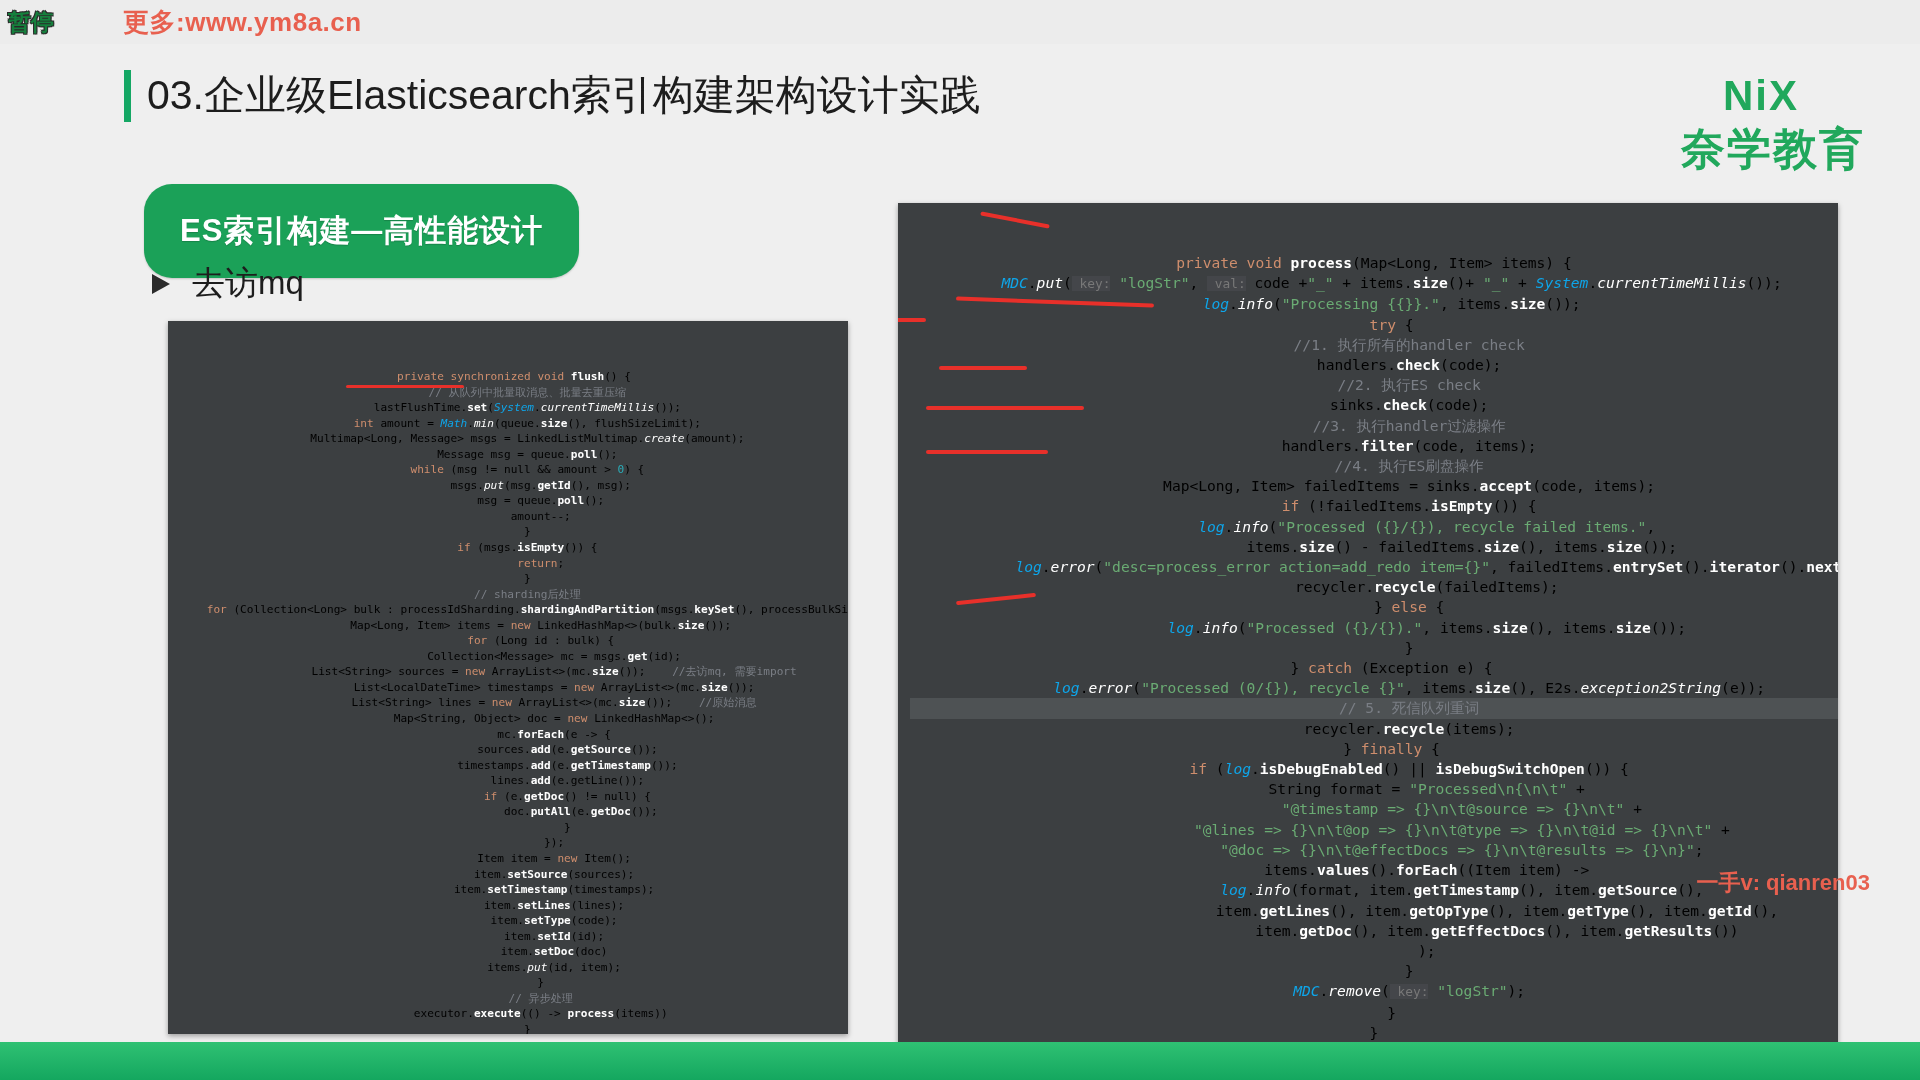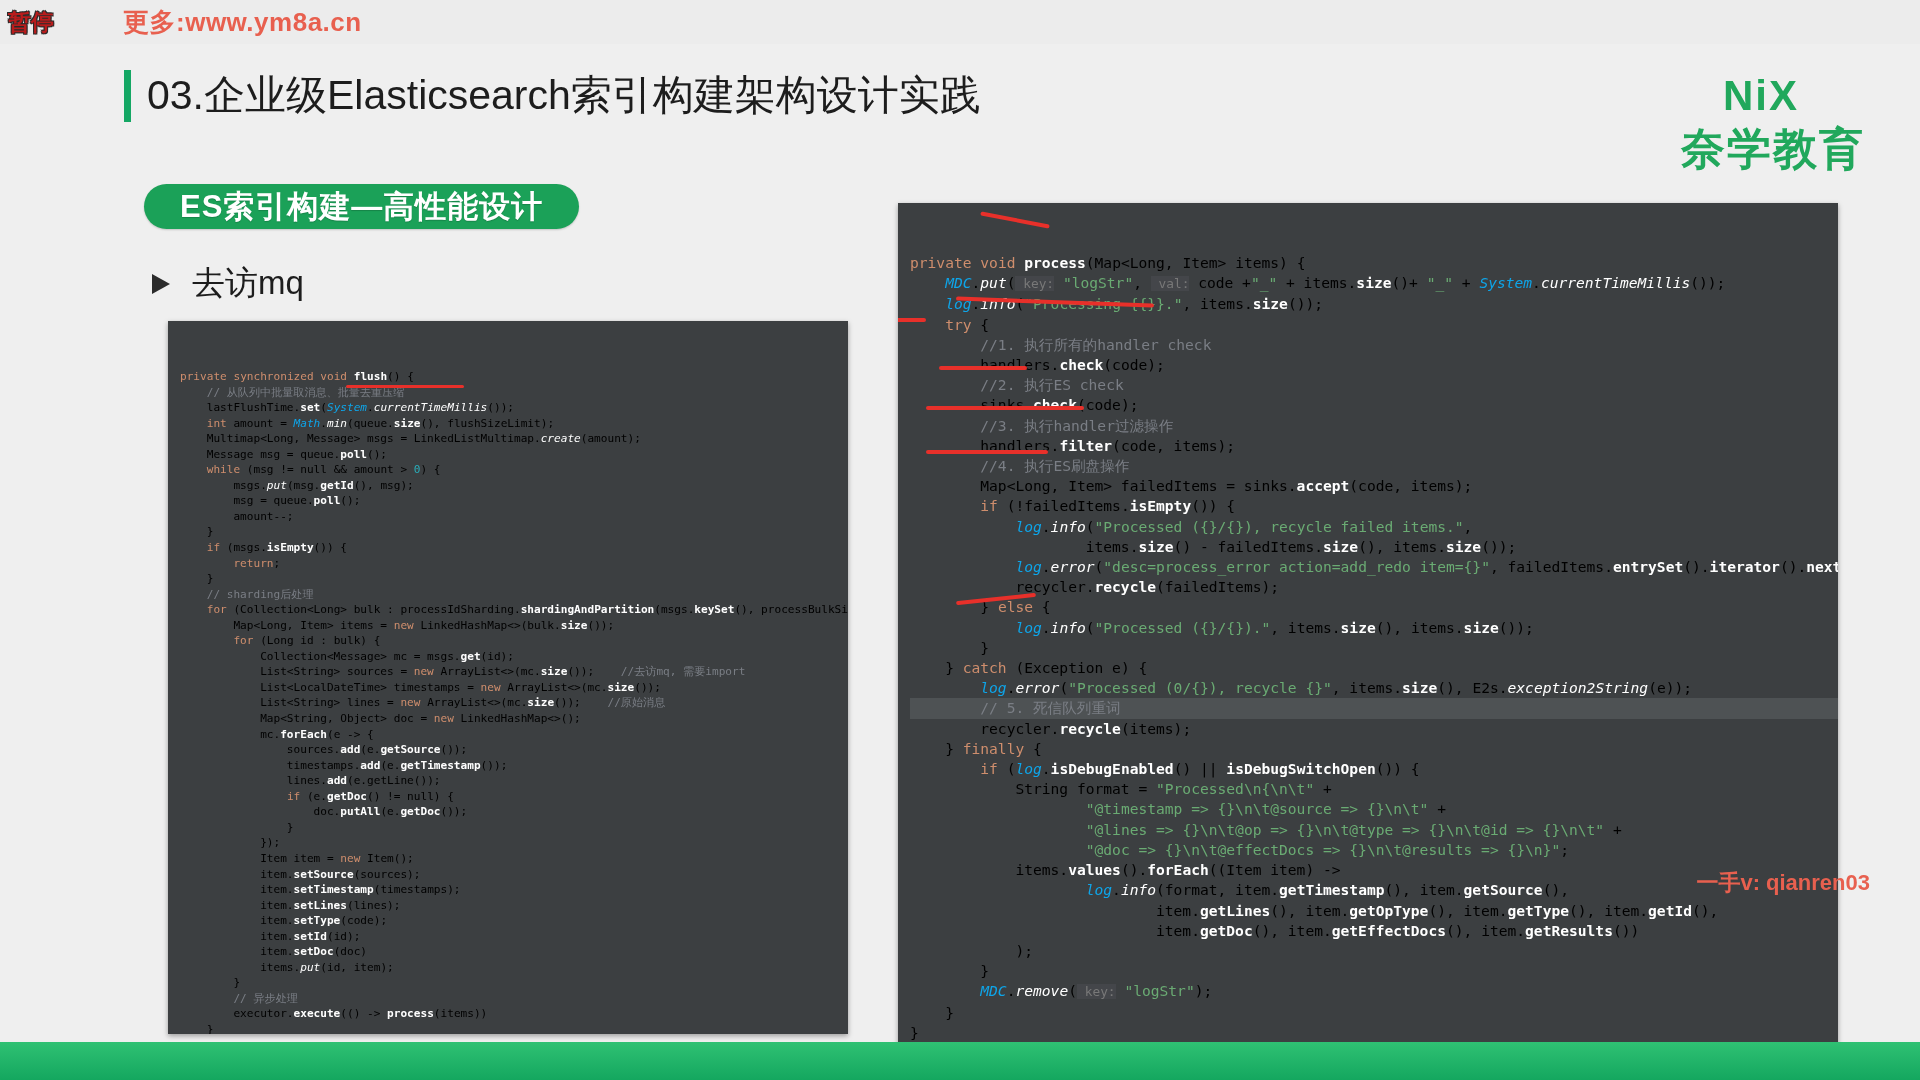--- a/index.html
+++ b/index.html
@@ -7,42 +7,42 @@
     width:1920px;height:1080px;
     background:#efefef;
     font-family:"Liberation Sans","DejaVu Sans",sans-serif;
     overflow:hidden;position:relative;
   }
 
   
   #topbar{position:absolute;left:0;top:0;width:1920px;height:44px;background:#ececec;}
   #pause-badge{
     position:absolute;left:8px;top:7px;
-    font-size:23px;font-weight:bold;color:#b91c1c;
+    font-size:23px;font-weight:bold;color:#15803d;
     text-shadow:-1px -1px 0 #2b2b2b,1px -1px 0 #2b2b2b,-1px 1px 0 #2b2b2b,1px 1px 0 #2b2b2b;
     letter-spacing:0px;
   }
   #top-watermark{
     position:absolute;left:123px;top:5px;
     font-size:26px;color:#e8604f;font-weight:600;letter-spacing:0.5px;
   }
 
   
   #slide-title-wrap{position:absolute;left:124px;top:68px;display:flex;align-items:center;}
   #title-bar{width:7px;height:52px;background:#14a764;margin-right:16px;}
   #slide-title{font-size:41px;color:#1d1d1d;letter-spacing:0px;white-space:nowrap;}
 
   #brand{position:absolute;right:55px;top:72px;display:flex;align-items:center;color:#21a85c;flex-direction:column;}
   #brand-mark{font-size:42px;font-weight:bold;letter-spacing:2px;}
   #brand-name{font-size:44px;font-weight:bold;margin-left:24px;letter-spacing:2px;}
 
   
   #section-pill{
     position:absolute;left:144px;top:184px;
-    height:45px;padding:0 36px;border-radius:28px;
+    height:70px;padding:12px 36px;border-radius:28px;
     background:#1ba158;display:flex;align-items:center;justify-content:center;
     box-shadow:0 1px 2px rgba(0,0,0,.18);
   }
   #section-pill-label{
     color:#ffffff;font-size:31px;font-weight:bold;letter-spacing:1px;
     text-shadow:0 1px 1px rgba(0,0,0,.18);
   }
 
   
   #bullet-row{position:absolute;left:152px;top:261px;display:flex;align-items:center;}
@@ -53,20 +53,21 @@
   }
   #bullet-label{font-size:33px;color:#1d1d1d;}
 
   
   .code-panel{
     position:absolute;background:#3c3f41;
     box-shadow:0 2px 5px rgba(0,0,0,.35);
     overflow:hidden;
     font-family:"DejaVu Sans Mono","Liberation Mono",monospace;
     white-space:pre;
+    text-align:center;
   }
   #code-left{left:168px;top:321px;width:680px;height:713px;}
   #code-right{left:898px;top:203px;width:940px;height:857px;}
 
   #code-left .code-body{font-size:11.1px;line-height:15.55px;padding:10px 0 0 12px;}
   #code-right .code-body{font-size:14.6px;line-height:20.2px;padding:12px 0 0 12px;}
 
   .code-body div{min-height:1px;}
 
   

